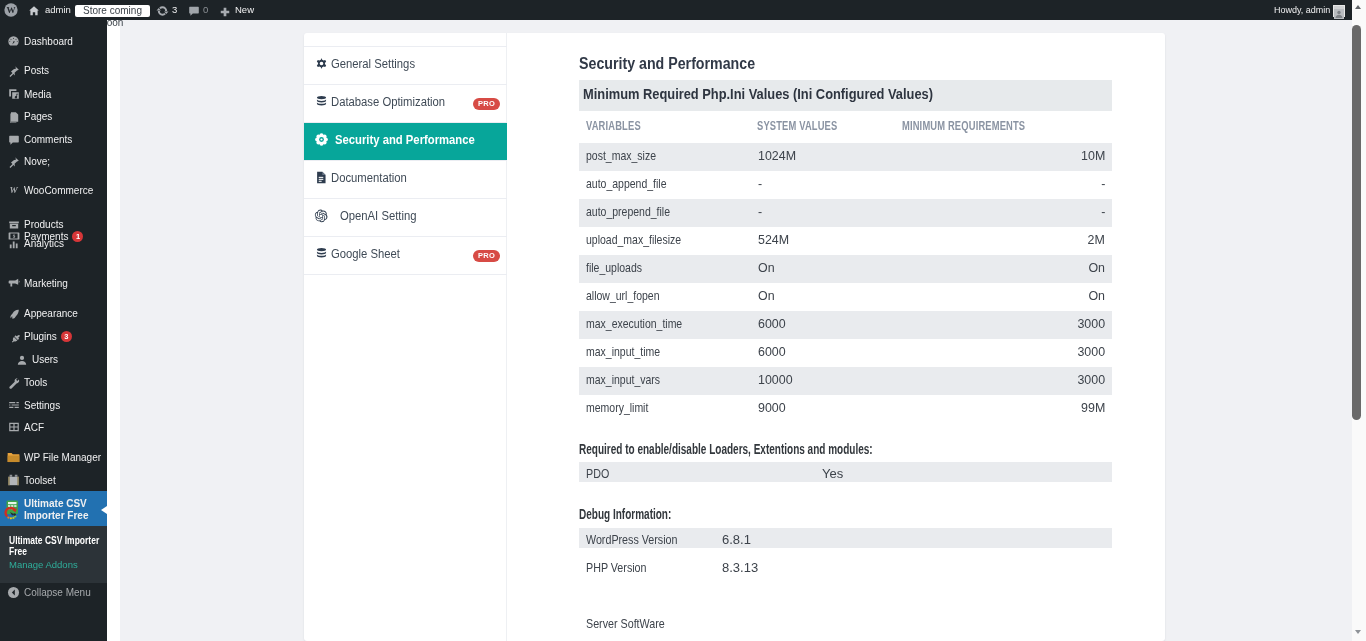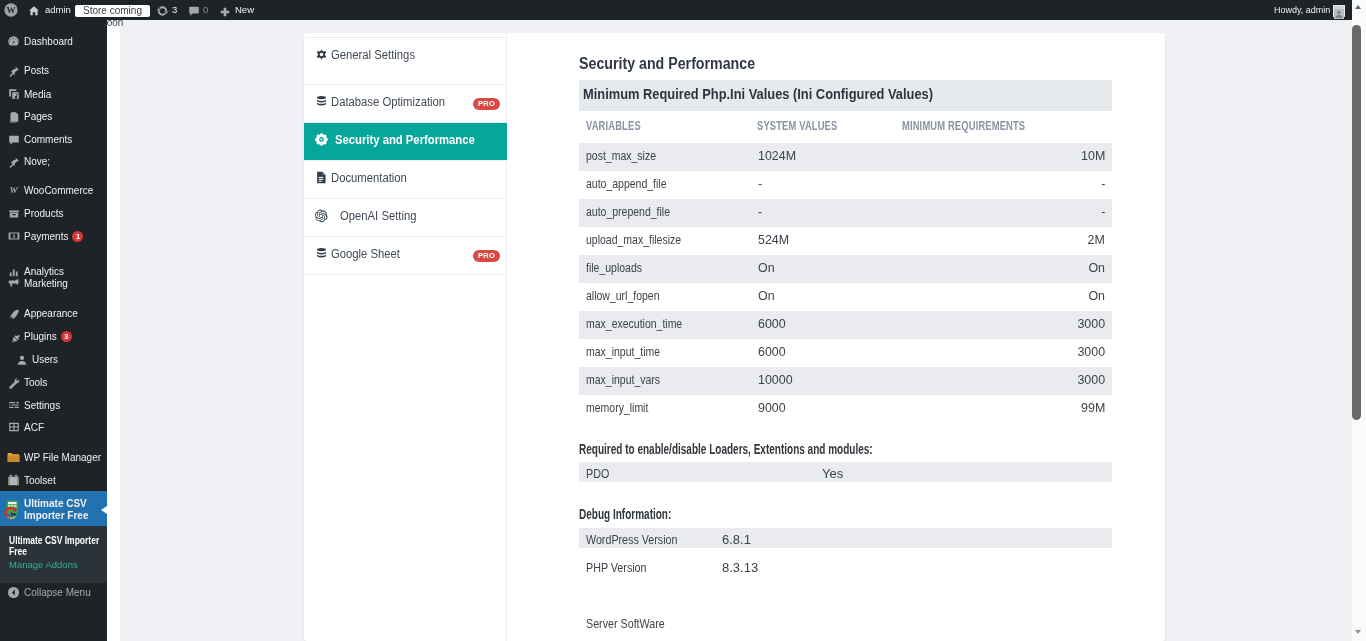--- a/index.html
+++ b/index.html
@@ -152,37 +152,37 @@
         <span class="lbl">Nove;</span>
       </div>
     <div class="mi" style="top:159px;">
         <span class="ico">
           <svg width="14" height="11" viewBox="0 0 24 16">
             <text x="12" y="13" font-family="Liberation Serif" font-style="italic" font-weight="bold" font-size="17" fill="#a7aaad" text-anchor="middle">W</text>
           </svg>
         </span>
         <span class="lbl">WooCommerce</span>
       </div>
-    <div class="mi" style="top:182px;text-decoration:underline;">
+    <div class="mi" style="top:193px;text-decoration:underline;">
         <span class="ico">
           <svg width="12" height="12" viewBox="0 0 20 20">
             <path d="M2 4h16v3H2zm1 4h14v8H3zm4 2v2h6v-2z" fill="#a7aaad"></path>
           </svg>
         </span>
         <span class="lbl">Products</span>
       </div>
     <div class="mi" style="top:204.5px;">
         <span class="ico">
           <svg width="12" height="12" viewBox="0 0 20 20">
             <path d="M2 4h16a1 1 0 011 1v10a1 1 0 01-1 1H2a1 1 0 01-1-1V5a1 1 0 011-1zm2 2v8h12V6zm6.6 1v.8c.8.1 1.4.6 1.4 1.4h-1.2c0-.3-.3-.5-.8-.5s-.8.2-.8.4c0 .2.2.3.9.5 1 .2 1.9.5 1.9 1.6 0 .8-.6 1.3-1.4 1.5v.8H9.4v-.8c-.9-.1-1.5-.7-1.5-1.5h1.2c0 .4.4.6.9.6s.9-.2.9-.5-.3-.4-1-.6c-1-.2-1.8-.5-1.8-1.5 0-.7.6-1.3 1.4-1.4V7z" fill="#a7aaad"></path>
           </svg>
         </span>
         <span class="lbl">Payments<span class="badge">1</span></span>
       </div>
-    <div class="mi" style="top:240px;padding-left:44px;">
+    <div class="mi" style="top:212px;padding-left:44px;">
         <span class="ico">
           <svg width="12" height="12" viewBox="0 0 20 20">
             <path d="M3 11h3v6H3zm5-5h3v11H8zm5 3h3v8h-3z" fill="#a7aaad"></path>
           </svg>
         </span>
         <span class="lbl">Analytics</span>
       </div>
     <div class="mi" style="top:251.5px;">
         <span class="ico">
           <svg width="12" height="12" viewBox="0 0 20 20">
@@ -299,21 +299,21 @@
       </div>
   </div>
 
   <div id="scrollbar"></div>
   <div class="sarrow" style="top:4.5px;border-left:3.5px solid transparent;border-right:3.5px solid transparent;border-bottom:4.5px solid #5f6368;"></div>
   <div id="sthumb"></div>
   <div class="sarrow" style="top:630px;border-left:3.5px solid transparent;border-right:3.5px solid transparent;border-top:4.5px solid #8f9398;"></div>
 
   <div id="card">
     <div id="tabs">
-      <div class="tab" style="top:4px;">
+      <div class="tab" style="top:13px;">
           <span class="tico">
             <svg width="13" height="13" viewBox="0 0 20 20">
               <path d="M10 1.5l1 2.6a6 6 0 012 1.1l2.7-.7 1.5 2.6-1.9 2a6 6 0 010 1.8l1.9 2-1.5 2.6-2.7-.7a6 6 0 01-2 1.1l-1 2.6-1-2.6a6 6 0 01-2-1.1l-2.7.7-1.5-2.6 1.9-2a6 6 0 010-1.8l-1.9-2 1.5-2.6 2.7.7a6 6 0 012-1.1zm0 5.7a2.8 2.8 0 100 5.6 2.8 2.8 0 000-5.6z" fill="#2e3c4e"></path>
             </svg>
           </span>
           <span class="tlbl">General Settings</span>
         </div>
       <div class="tab" style="top:51px;">
           <span class="tico">
             <svg width="13" height="13" viewBox="0 0 20 20">

